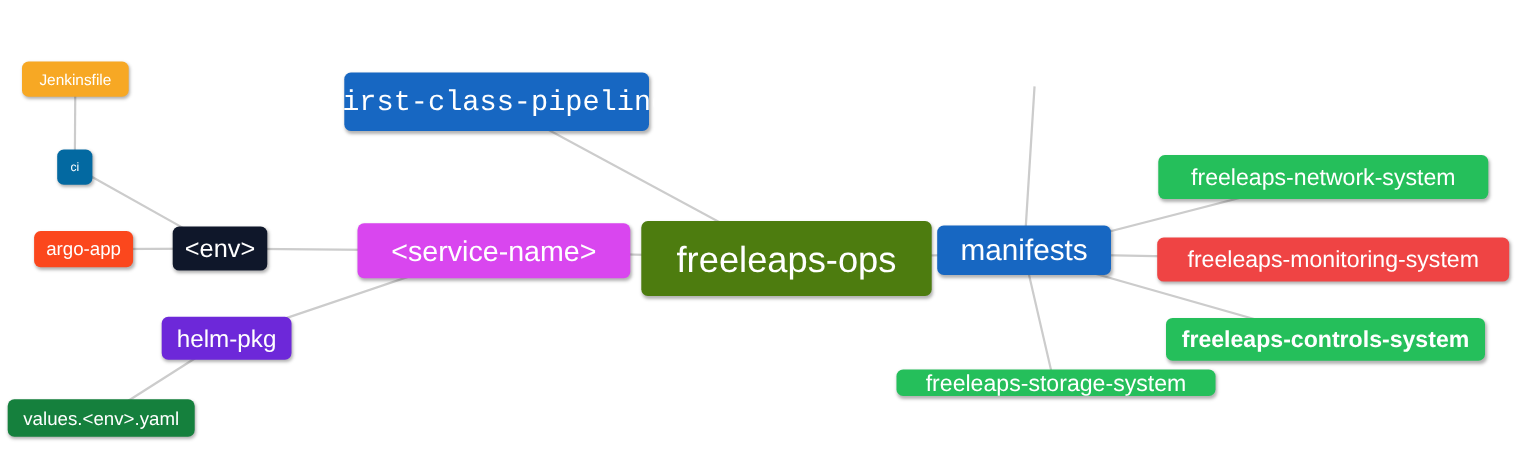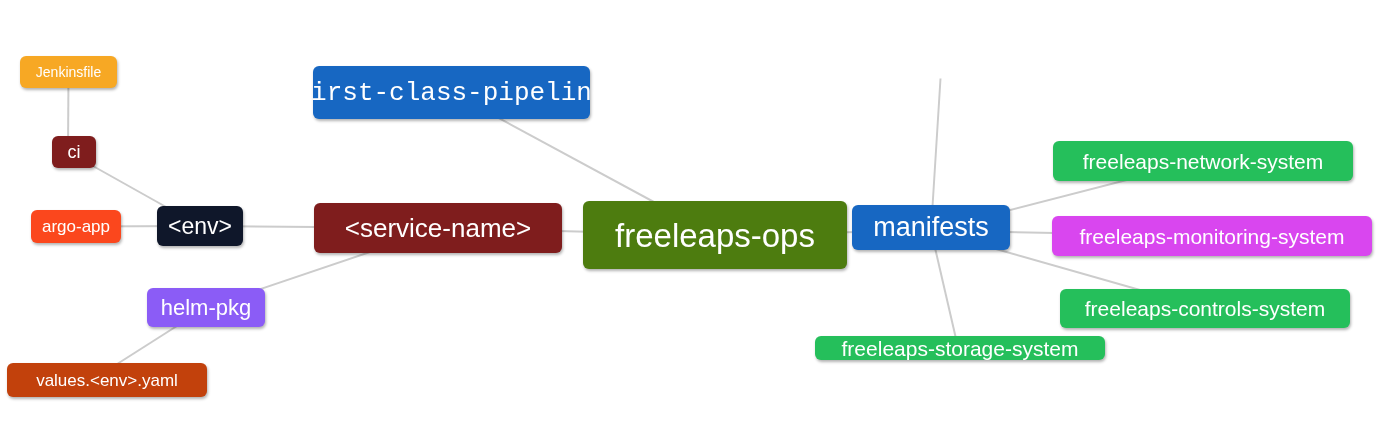--- a/index.html
+++ b/index.html
@@ -42,52 +42,52 @@
       <line x1="931" y1="199.5" x2="940.5" y2="47.5" stroke="#CCCCCC" stroke-width="2"></line>
       <line x1="931" y1="199.5" x2="1200.5" y2="130" stroke="#CCCCCC" stroke-width="2"></line>
       <line x1="931" y1="199.5" x2="1212" y2="205" stroke="#CCCCCC" stroke-width="2"></line>
       <line x1="931" y1="199.5" x2="1205" y2="277.5" stroke="#CCCCCC" stroke-width="2"></line>
       <line x1="931" y1="199.5" x2="960" y2="325" stroke="#CCCCCC" stroke-width="2"></line>
     </svg>
 
 <div class="node" style="left: 20px; top: 25px; width: 97px; height: 32px; font-size: 14px; background: rgb(247, 168, 36); color: rgb(255, 255, 255);">
       <span>Jenkinsfile</span>
     </div>
-    <div class="node" style="left: 52px; top: 105px; width: 44px; height: 32px; font-size: 18px; background: #7f1d1d; color: rgb(255, 255, 255);">
+    <div class="node" style="left: 52px; top: 105px; width: 32px; height: 32px; font-size: 11px; background: #0369a1; color: rgb(255, 255, 255);">
       <span>ci</span>
     </div>
     <div class="node" style="left: 31px; top: 179px; width: 90px; height: 33px; font-size: 17px; background: rgb(251, 71, 29); color: rgb(255, 255, 255);">
       <span>argo-app</span>
     </div>
     <div class="node" style="left: 157px; top: 175px; width: 86px; height: 40px; font-size: 23px; background: #0f172a; color: rgb(255, 255, 255);">
       <span>&lt;env&gt;</span>
     </div>
-    <div class="node" style="left: 147px; top: 257px; width: 118px; height: 39px; font-size: 22px; background: #8b5cf6; color: rgb(255, 255, 255);">
+    <div class="node" style="left: 147px; top: 257px; width: 118px; height: 39px; font-size: 22px; background: #6d28d9; color: rgb(255, 255, 255);">
       <span>helm-pkg</span>
     </div>
-    <div class="node" style="left: 7px; top: 332px; width: 200px; height: 34px; font-size: 17px; background: #c2410c; color: rgb(255, 255, 255);">
+    <div class="node" style="left: 7px; top: 332px; width: 170px; height: 34px; font-size: 17px; background: #15803d; color: rgb(255, 255, 255);">
       <span>values.&lt;env&gt;.yaml</span>
     </div>
     <div class="node" style="left: 313px; top: 35px; width: 277px; height: 53px; font-size: 26px; background: rgb(23, 103, 194); color: rgb(255, 255, 255); font-family: Liberation Mono, monospace;">
       <span>first-class-pipeline</span>
     </div>
-    <div class="node" style="left: 314px; top: 172px; width: 248px; height: 50px; font-size: 26px; background: #7f1d1d; color: rgb(255, 255, 255);">
+    <div class="node" style="left: 325px; top: 172px; width: 248px; height: 50px; font-size: 26px; background: #d946ef; color: rgb(255, 255, 255);">
       <span>&lt;service-name&gt;</span>
     </div>
     <div class="node" style="left: 583px; top: 170px; width: 264px; height: 68px; font-size: 33px; background: #4d7c0f; color: rgb(255, 255, 255);">
       <span>freeleaps-ops</span>
     </div>
     <div class="node" style="left: 852px; top: 174px; width: 158px; height: 45px; font-size: 27px; background: rgb(23, 103, 194); color: rgb(255, 255, 255);">
       <span>manifests</span>
     </div>
     <div class="node" style="left: 1053px; top: 110px; width: 300px; height: 40px; font-size: 21px; background: rgb(37, 191, 91); color: rgb(255, 255, 255);">
       <span>freeleaps-network-system</span>
     </div>
-    <div class="node" style="left: 1052px; top: 185px; width: 320px; height: 40px; font-size: 21px; background: #d946ef; color: rgb(255, 255, 255);">
+    <div class="node" style="left: 1052px; top: 185px; width: 320px; height: 40px; font-size: 21px; background: #ef4444; color: rgb(255, 255, 255);">
       <span>freeleaps-monitoring-system</span>
     </div>
-    <div class="node" style="left: 1060px; top: 258px; width: 290px; height: 39px; font-size: 21px; background: rgb(37, 191, 91); color: rgb(255, 255, 255);">
+    <div class="node" style="left: 1060px; top: 258px; width: 290px; height: 39px; font-size: 21px; background: rgb(37, 191, 91); color: rgb(255, 255, 255); font-weight: bold;">
       <span>freeleaps-controls-system</span>
     </div>
     <div class="node" style="left: 815px; top: 305px; width: 290px; height: 24px; font-size: 21px; background: rgb(37, 191, 91); color: rgb(255, 255, 255);">
       <span>freeleaps-storage-system</span>
     </div>
   </div>
 
 </body></html>

